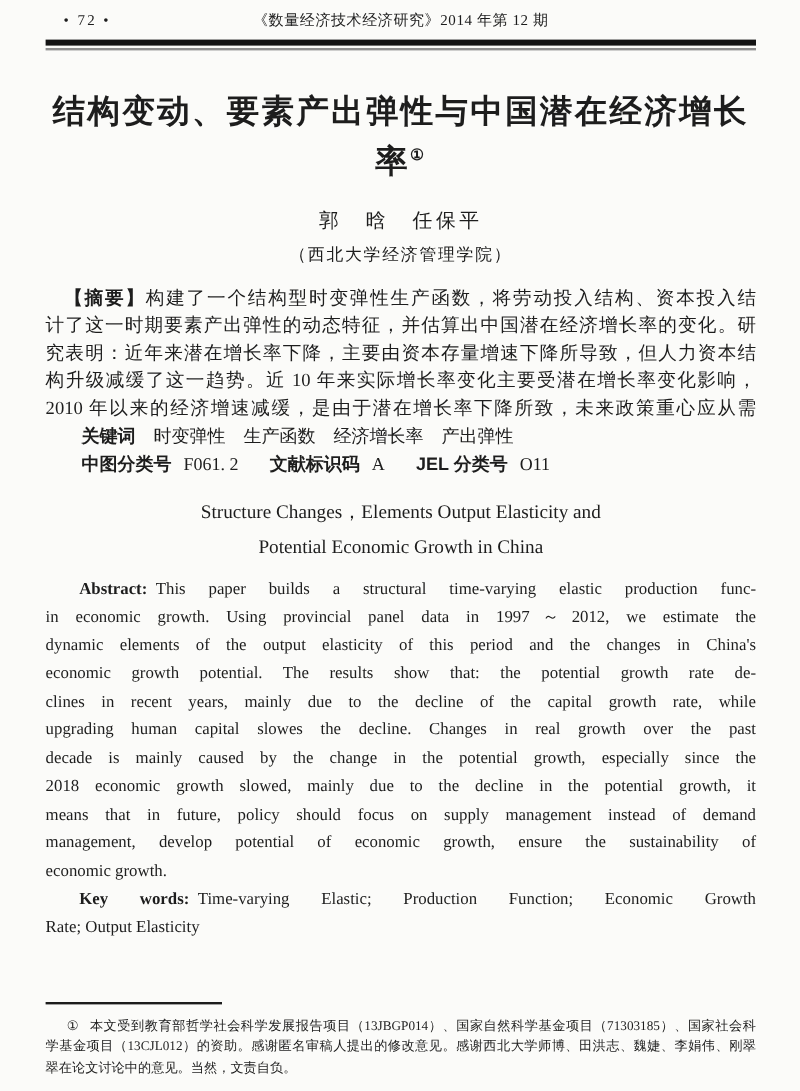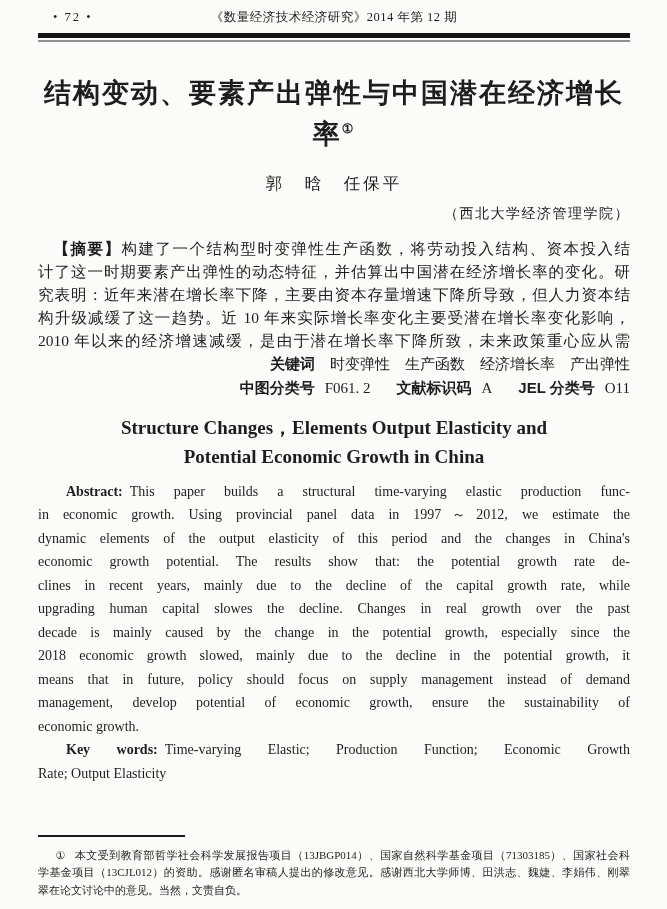--- a/index.html
+++ b/index.html
@@ -26,40 +26,40 @@
   
   .rule { margin-top: 7px; }
   .rule-thick { height: 4.5px; background: #141414; }
   .rule-thin { margin-top: 2.5px; height: 1.5px; background: #8f8f8f; }
 
   
   .title { margin: 33px 0 0; text-align: center;
     font-size: 27px; line-height: 36px; font-weight: 700; letter-spacing: 2px; }
   .fnmark { font-size: 13px; }
   .authors { margin-top: 21px; text-align: center; font-size: 16.5px; line-height: 22px; letter-spacing: 3px; }
-  .affiliation { margin-top: 9px; text-align: right; font-size: 14px; line-height: 20px; letter-spacing: 1.5px; }
+  .affiliation { margin-top: 9px; text-align: center; font-size: 14px; line-height: 20px; letter-spacing: 1.5px; }
 
   
   .hei { font-weight: 700; font-family: "Liberation Sans", sans-serif; }
 
   
   .cn-abstract { margin-top: 13px; font-size: 15.5px; line-height: 23px; }
   .cnline { text-align: justify; text-align-last: justify; }
   .cnline.lastline { text-align-last: left; }
   .indent-cn { text-indent: 1em; }
 
   
-  .meta-line { font-size: 15px; line-height: 23px; text-indent: 2em; text-align: right; }
+  .meta-line { font-size: 15px; line-height: 23px; text-indent: 2em; }
   .kw-label { margin-right: 15px; }
   .pair-label { margin-right: 10px; }
   .pair-gap { margin-right: 26px; }
 
   
   .en-title { margin: 13px 0 0; text-align: center;
-    font-size: 19px; line-height: 29px; font-weight: 700; }
+    font-size: 16px; line-height: 29px; font-weight: 400; }
 
   
   .en-abstract { margin-top: 9px; font-size: 14px; line-height: 23.5px; }
   .en-keywords { font-size: 14px; line-height: 23.5px; }
   .enline { text-align: justify; text-align-last: justify; }
   .enline.lastline { text-align-last: left; }
   .indent-en { text-indent: 2em; }
   .enbold { font-weight: 700; margin-right: 7px; }
 
   

